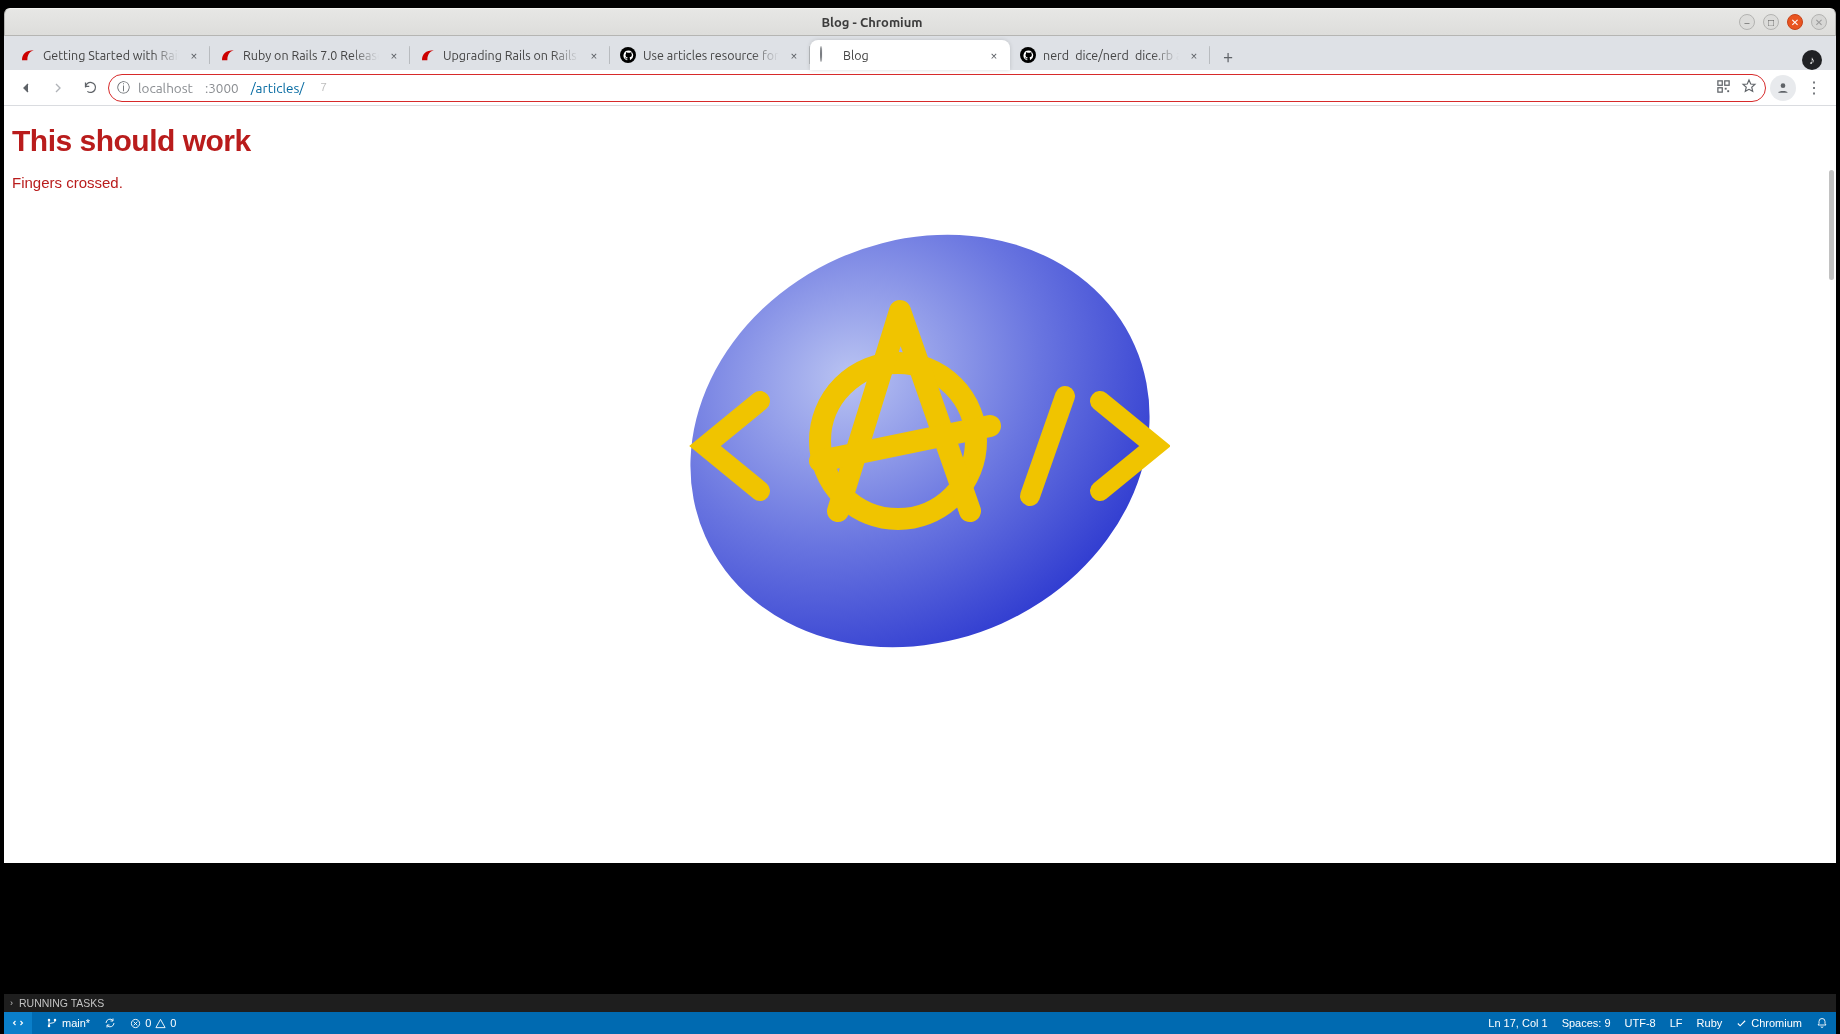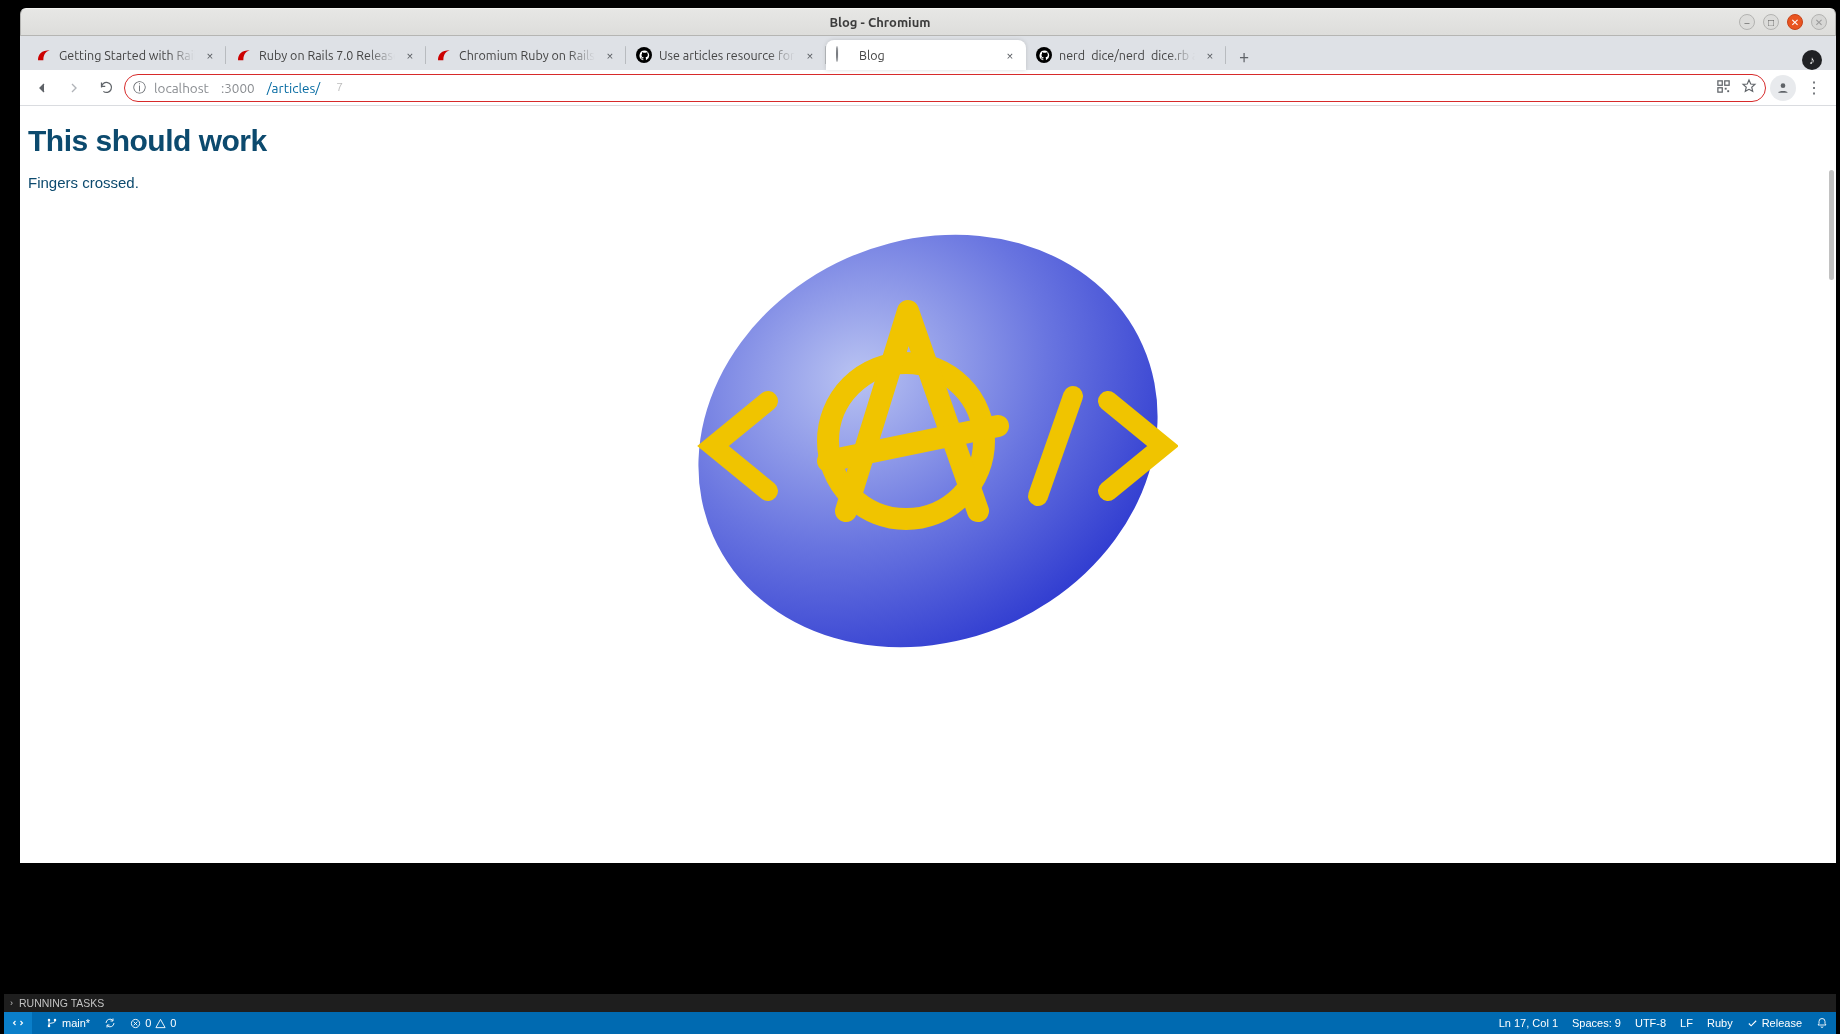--- a/index.html
+++ b/index.html
@@ -147,21 +147,21 @@
     font-size:14px;
   }
 
   
   .viewport {
     background: #fff;
     height: 757px;
     overflow: hidden;
     padding: 8px;
     font-family: Verdana, Geneva, sans-serif;
-    color: #0c4a6e;
+    color: #b91c1c;
   }
   .viewport h1 { font-size: 30px; font-weight: 800; margin: 10px 0 16px 0; letter-spacing:-.5px;}
   .viewport p  { font-size: 15px; }
   .logo-wrap { width:100%; text-align:center; }
   .logo-wrap svg { width: 500px; height: 500px; }
 
   
   .vscode-footers {
     position: absolute;
     bottom: 0; left: 0; right: 0;
@@ -199,21 +199,21 @@
     margin:-0 0 0 -8px; display:flex; align-items:center;
   }
 
   
   .fav-rails svg path { fill:#cc0000; }
   .fav-gh { background:#000; border-radius:50%; width:15px; height:15px; display:flex;align-items:center;justify-content:center;}
   .fav-globe { width:15px;height:15px;border:1.5px solid #7a7d81;border-radius:50%;position:relative;}
   .fav-globe::before{content:"";position:absolute;inset:0;border-left:1.5px solid #7a7d81;border-right:1.5px solid #7a7d81;border-radius:50%;transform:scaleX(.4);}
   .fav-globe::after{content:"";position:absolute;left:0;right:0;top:50%;height:1.5px;background:#7a7d81;}
   .content-wrap{
-    position:absolute; top:4px; left:16px; right:0;
+    position:absolute; top:4px; left:0; right:0;
   }
   .scrollbar-hint{
     position:absolute; right:6px; top:170px; width:5px; height:110px;
     background:#c2c2c2; border-radius:3px;
   }
 </style>
 </head>
 <body>
 
 <div class="content-wrap">
@@ -241,21 +241,21 @@
           </div><div class="tab">
             <span class="favicon fav-rails"><svg viewBox="0 0 24 24" width="16" height="16">
                 <path d="M3 20c0-9 5-15 18-15-3 1-10 3-10 15z"></path>
               </svg></span>
             <span class="tab-title">Ruby on Rails 7.0 Release</span>
             <span class="tab-close">×</span>
           </div><div class="tab">
             <span class="favicon fav-rails"><svg viewBox="0 0 24 24" width="16" height="16">
                 <path d="M3 20c0-9 5-15 18-15-3 1-10 3-10 15z"></path>
               </svg></span>
-            <span class="tab-title">Chromium Ruby on Rails</span>
+            <span class="tab-title">Upgrading Rails on Rails</span>
             <span class="tab-close">×</span>
           </div><div class="tab">
             <span class="favicon fav-gh">
               <svg viewBox="0 0 24 24" width="11" height="11">
                 <path fill="#fff" d="M12 1a11 11 0 0 0-3.5 21.4c.6.1.8-.3.8-.6v-2c-3 .7-3.7-1.5-3.7-1.5-.5-1.3-1.3-1.6-1.3-1.6-1-.7.1-.7.1-.7 1.2.1 1.8 1.2 1.8 1.2 1 1.8 2.8 1.3 3.5 1 .1-.8.4-1.3.8-1.6-2.4-.3-5-1.2-5-5.5 0-1.2.4-2.2 1.2-3-.1-.3-.5-1.5.1-3.1 0 0 1-.3 3.1 1.2a10.7 10.7 0 0 1 5.6 0C17 4 18 4.3 18 4.3c.6 1.6.2 2.8.1 3.1.8.8 1.2 1.8 1.2 3 0 4.3-2.6 5.2-5 5.5.4.4.8 1.1.8 2.2v3.2c0 .3.2.7.8.6A11 11 0 0 0 12 1z"></path>
               </svg>
             </span>
             <span class="tab-title">Use articles resource for r</span>
             <span class="tab-close">×</span>
           </div><div class="tab active">
@@ -403,21 +403,21 @@
     <span class="grow"></span>
     <span class="item">Ln 17, Col 1</span>
     <span class="item">Spaces: 9</span>
     <span class="item">UTF-8</span>
     <span class="item">LF</span>
     <span class="item">Ruby</span>
     <span class="item">
       <svg width="11" height="11" viewBox="0 0 24 24">
           <path d="M4 12l5 5L20 6" stroke="#fff" stroke-width="2.5" fill="none"></path>
         </svg>
-      <span>Release</span>
+      <span>Chromium</span>
     </span>
     <span class="item">
       <svg width="12" height="12" viewBox="0 0 24 24">
           <path d="M12 3a6 6 0 0 0-6 6v4l-2 3h16l-2-3V9a6 6 0 0 0-6-6zM10 19a2 2 0 0 0 4 0" stroke="#fff" stroke-width="1.8" fill="none"></path>
         </svg>
     </span>
   </div>
 </div>
 
 </body></html>

